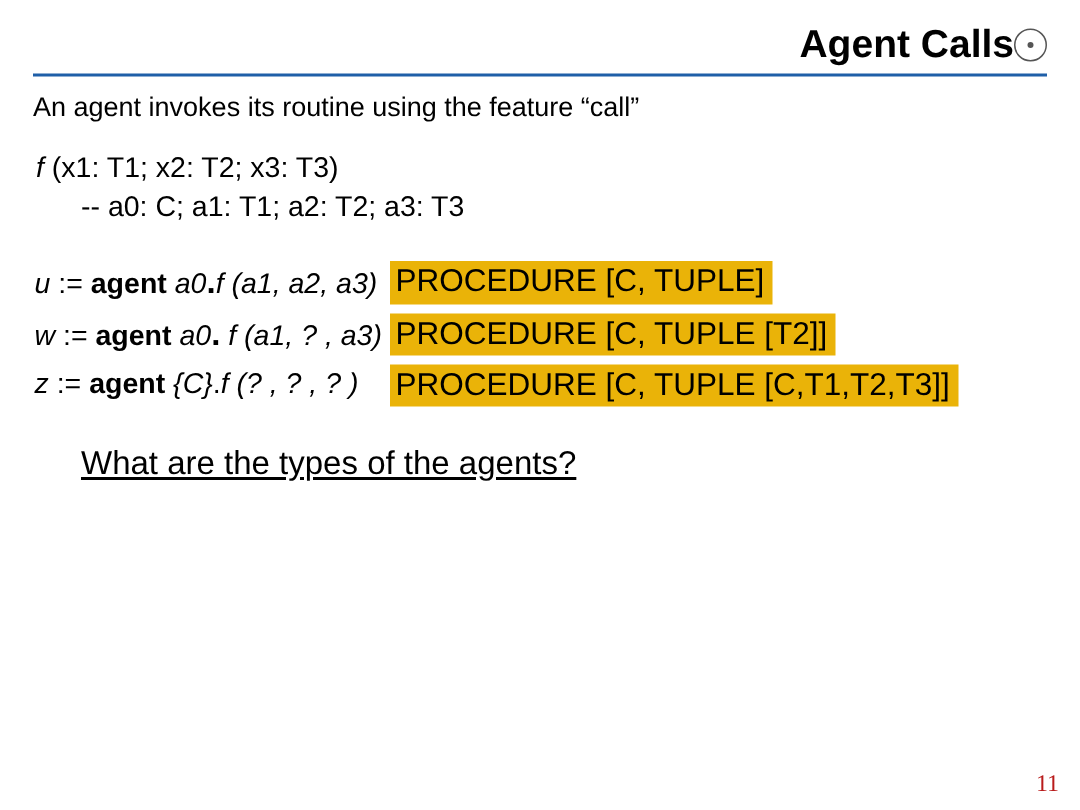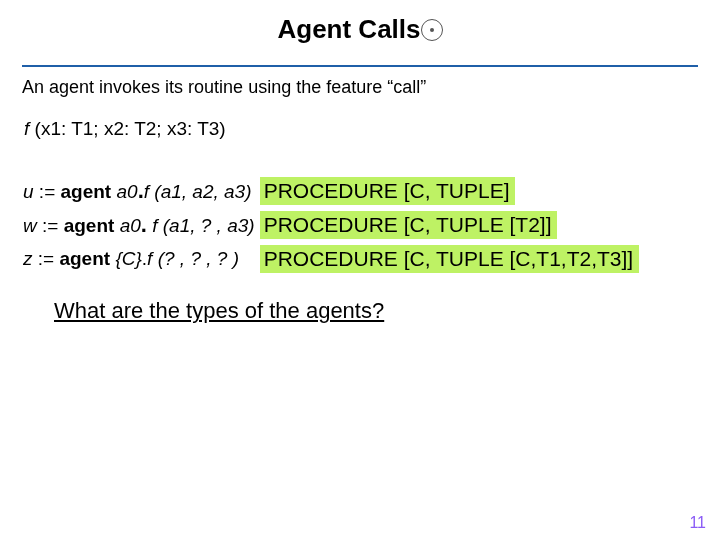--- a/index.html
+++ b/index.html
@@ -16,23 +16,23 @@
   .slide {
     position: relative;
     width: 720px;
     height: 540px;
     box-sizing: border-box;
     padding: 14px 22px 0 22px;
   }
   .title-row {
     display: flex;
     align-items: center;
-    justify-content: center;
+    justify-content: flex-end;
     border-bottom: 2px solid #1f5fa8;
-    padding-bottom: 20px;
+    padding-bottom: 4px;
     margin-bottom: 10px;
   }
   .title {
     font-family: "Trebuchet MS", Arial, sans-serif;
     font-weight: bold;
     font-size: 26px;
   }
   .logo {
     width: 22px;
     height: 22px;
@@ -55,21 +55,21 @@
   .intro {
     font-size: 18px;
     margin: 6px 0 18px 0;
     font-family: "Gill Sans", "Segoe UI", Arial, sans-serif;
   }
 
   .sig-block {
     font-family: "Gill Sans", "Segoe UI", Arial, sans-serif;
     font-size: 19px;
     line-height: 1.35;
-    margin-bottom: 30px;
+    margin-bottom: 18px;
     margin-left: 2px;
   }
   .sig-block .indent { padding-left: 30px; }
   .it { font-style: italic; }
 
   table.agents {
     border-collapse: separate;
     border-spacing: 0 4px;
     font-size: 19px;
   }
@@ -80,61 +80,62 @@
     vertical-align: middle;
   }
   table.agents td.rhs {
     vertical-align: middle;
   }
   .kw { font-weight: bold; text-align: right; }   
   .dot { font-weight: bold; font-size: 22px; }
 
   .proc {
     display: inline-block;
-    background: #bef264;
+    background: #eab308;
     padding: 1px 6px 1px 4px;
     font-family: "Gill Sans", "Segoe UI", Arial, sans-serif;
     font-size: 21px;
     line-height: 1.25;
     white-space: nowrap;
   }
 
   .question {
     font-family: "Gill Sans", "Segoe UI", Arial, sans-serif;
     font-size: 22px;
     margin-top: 20px;
     margin-left: 32px;
     text-decoration: underline;
   }
 
   .pagenum {
     position: absolute;
     right: 14px;
     bottom: 8px;
     font-size: 16px;
-    color: #8b5cf6;
-    font-family: Liberation Sans, sans-serif;
+    color: #b91c1c;
+    font-family: Liberation Serif, serif;
   }
 </style>
 </head>
 <body>
 
 <div class="slide">
 
   <div class="title-row">
     <div class="title">Agent Calls</div>
     <div class="logo"></div>
   </div>
 
   <div class="intro">An agent invokes its routine using the feature “call”</div>
 
   <div class="sig-block">
     <div>
       <span class="it">f</span><span> (x1: T1; x2: T2; x3: T3)</span>
     </div>
+    <div class="indent">-- a0: C; a1: T1; a2: T2; a3: T3</div>
   </div>
 
   <table class="agents">
     <tbody>
       <tr>
         <td class="lhs">
           <span class="it">u</span><span> := </span><span class="kw">agent</span>
           <span class="it">a0</span><span class="dot">.</span><span class="it">f (a1, a2, a3)</span>
         </td>
         <td class="rhs">

